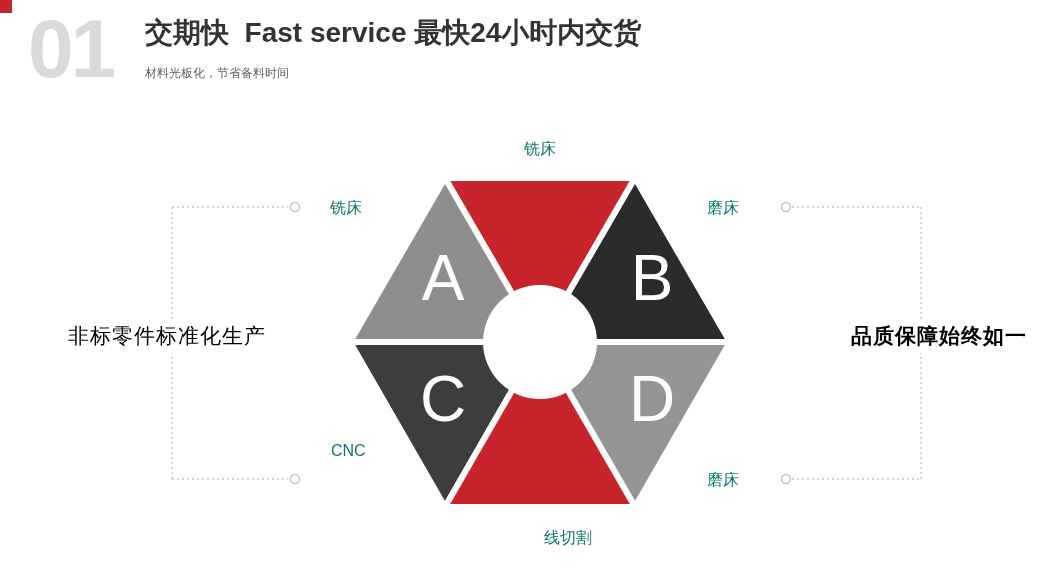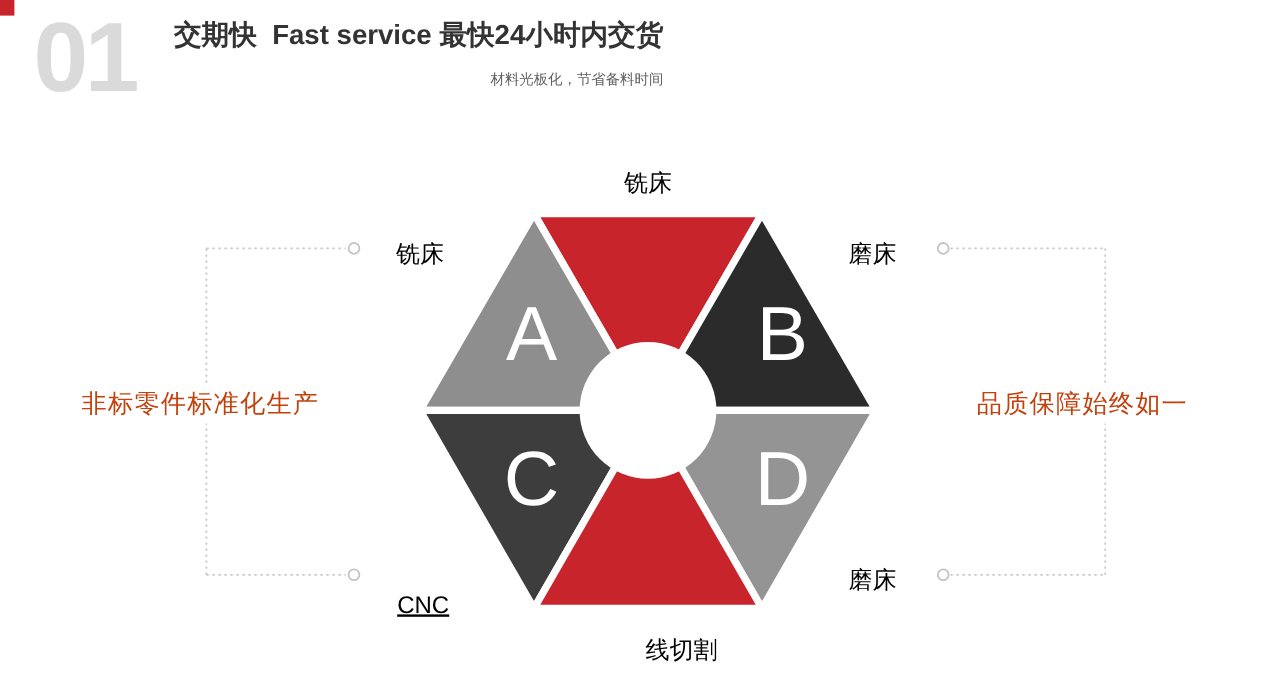--- a/index.html
+++ b/index.html
@@ -6,34 +6,34 @@
   html,body { background:#ffffff; }
   body { font-family:"Liberation Sans", sans-serif; }
   .slide { position:relative; width:1060px; height:576px; background:#ffffff; overflow:hidden; }
 
   .corner-accent { position:absolute; left:0; top:0; width:12px; height:13px; background:#c7242c; }
 
   .big-number { position:absolute; left:28px; top:8px; font-size:82px; font-weight:700;
                 color:#dadada; line-height:1; letter-spacing:-3px; }
 
   .header { position:absolute; left:145px; top:14px; }
-  .title { font-size:23px; font-weight:700; color:#333333; white-space:pre-wrap; }
-  .bullets { margin-top:12px; font-size:12px; color:#5f5f5f; line-height:19px;text-align:right; }
+  .title { font-size:28px; font-weight:700; color:#333333; white-space:pre-wrap; }
+  .bullets { margin-top:12px; font-size:12px; color:#5f5f5f; line-height:19px; }
 
   .diagram-svg { position:absolute; left:0; top:0; width:1060px; height:576px; }
 
   .dots { stroke:#c9c9c9; stroke-width:1.5; stroke-dasharray:2 3; fill:none; }
   .node { fill:#ffffff; stroke:#c4c4c4; stroke-width:1.5; }
   .tri  { stroke:#ffffff; stroke-width:6; stroke-linejoin:round; }
   .letter { fill:#ffffff; font-size:64px; font-family:"Liberation Sans", sans-serif; text-anchor:middle; }
 
-  .seg-label { position:absolute; font-size:20px; color:#000000; white-space:nowrap;text-align:center; }
+  .seg-label { position:absolute; font-size:16px; color:#0f766e; white-space:nowrap;text-align:center; }
   .center-x { transform:translateX(-50%); }
 
-  .side-text { position:absolute; font-size:21px; color:#c2410c; background:#ffffff;
+  .side-text { position:absolute; font-size:21px; color:#000000; background:#ffffff;
                padding:3px 10px; white-space:nowrap; transform:translate(-50%,-50%);
                letter-spacing:1px; }
 </style>
 </head>
 <body>
 
 <div class="slide">
 
   <div class="corner-accent"></div>
 
@@ -71,20 +71,20 @@
 
     <text class="letter" x="443" y="300">A</text>
     <text class="letter" x="652" y="300">B</text>
     <text class="letter" x="443" y="421">C</text>
     <text class="letter" x="652" y="421">D</text>
   </svg>
 
   <div class="seg-label center-x" style="left:540px; top:139px;">铣床</div>
   <div class="seg-label" style="left:330px; top:198px;">铣床</div>
   <div class="seg-label" style="left:707px; top:198px;">磨床</div>
-  <div class="seg-label" style="left:331px; top:494px;text-decoration:underline;">CNC</div>
+  <div class="seg-label" style="left:331px; top:442px;">CNC</div>
   <div class="seg-label" style="left:707px; top:470px;">磨床</div>
   <div class="seg-label center-x" style="left:568px; top:528px;">线切割</div>
 
   <div class="side-text" style="left:167px; top:336px;">非标零件标准化生产</div>
-  <div class="side-text" style="left:902px; top:336px;">品质保障始终如一</div>
+  <div class="side-text" style="left:939px; top:336px;font-weight:bold;">品质保障始终如一</div>
 
 </div>
 
 </body></html>

